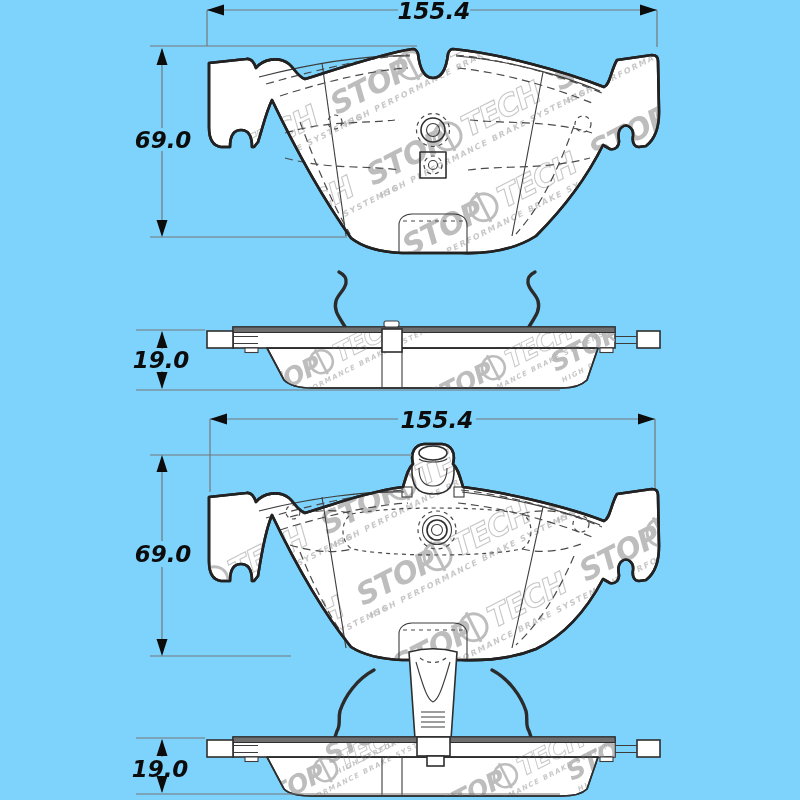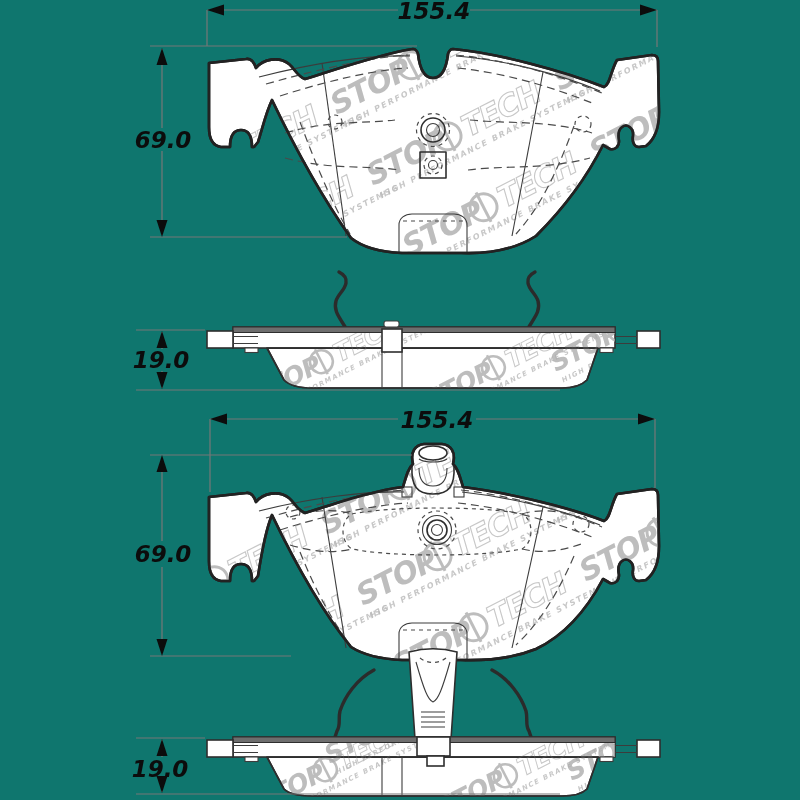--- a/index.html
+++ b/index.html
@@ -1,16 +1,16 @@
 <!DOCTYPE html>
 <html><head>
 <meta charset="utf-8">
 <style>
   html,body{margin:0;padding:0;background:#fff;}
-  .stage{width:800px;height:800px;background:#0f766e;position:relative;font-family:"DejaVu Sans",sans-serif;}
+  .stage{width:800px;height:800px;background:#7dd3fc;position:relative;font-family:"DejaVu Sans",sans-serif;}
   svg{display:block;}
   
   .o2  {fill:none;stroke:#222;stroke-width:2.6;stroke-linejoin:round;stroke-linecap:round;}
   .o2f {fill:#fff;stroke:#222;stroke-width:2.6;stroke-linejoin:round;}
   .t15 {fill:none;stroke:#2e2e2e;stroke-width:1.6;stroke-linejoin:round;}
   .t15f{fill:#fff;stroke:#2e2e2e;stroke-width:1.6;}
   .t1  {fill:none;stroke:#3c3c3c;stroke-width:1.1;}
   .t1f {fill:#fff;stroke:#3c3c3c;stroke-width:1.1;}
   .dsh {fill:none;stroke:#4a4a4a;stroke-width:1.2;stroke-dasharray:8 5;}
   .dsh2{fill:none;stroke:#4a4a4a;stroke-width:1.2;stroke-dasharray:4 4;}

